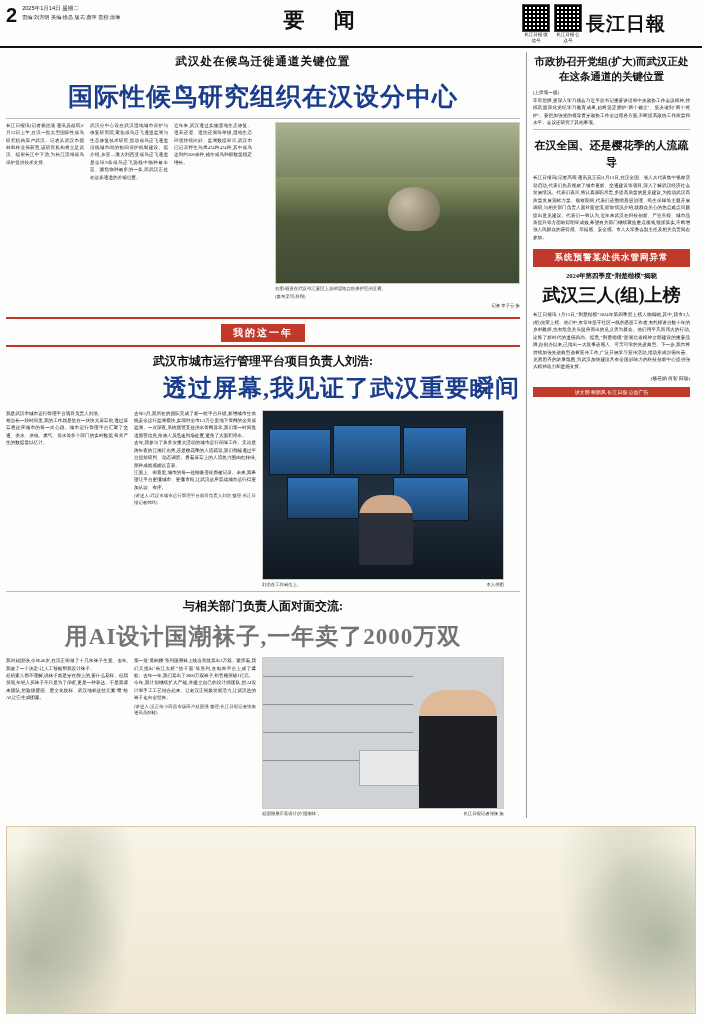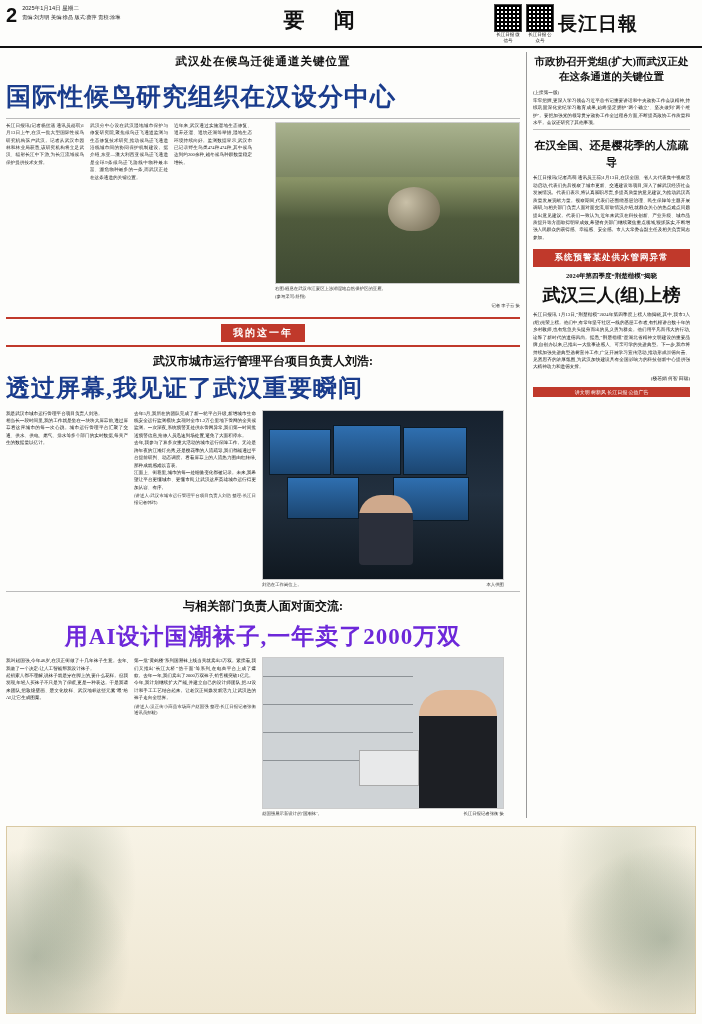--- a/index.html
+++ b/index.html
@@ -11,70 +11,70 @@
   .page{width:702px;height:1024px;position:relative;padding:0;box-sizing:border-box;}
 
   
   .masthead{display:flex;align-items:flex-start;padding:4px 8px 2px 6px;border-bottom:2px solid #111;}
   .mh-left{width:150px;display:flex;align-items:flex-start;gap:5px;}
   .pageno{font-size:20px;font-weight:bold;font-family:"Liberation Sans",sans-serif;line-height:1;padding-top:1px;}
   .mh-dateblk{font-size:5.2px;line-height:1.55;color:#222;font-family:"Liberation Sans",sans-serif;}
   .mh-dateblk .d1{font-size:5.6px;}
   .mh-center{flex:1;text-align:center;padding-top:2px;}
   .mh-title{font-size:21px;letter-spacing:12px;font-weight:bold;font-family:"Liberation Serif",serif;}
-  .mh-right{width:200px;display:flex;justify-content:flex-start;align-items:center;gap:4px;}
+  .mh-right{width:200px;display:flex;justify-content:center;align-items:center;gap:4px;}
   .qr{width:26px;height:26px;background:
       repeating-linear-gradient(0deg,#000 0 2px,#fff 2px 4px),
       repeating-linear-gradient(90deg,#000 0 2px,transparent 2px 4px);
       background-blend-mode:multiply;border:1px solid #444;}
   .qr-lbl{font-size:4.5px;text-align:center;line-height:1.3;width:28px;}
   .qrwrap{display:flex;flex-direction:column;align-items:center;}
   .nameplate{font-size:19px;font-weight:bold;letter-spacing:1px;font-family:"Liberation Serif",serif;}
 
   
   .body-wrap{display:flex;padding:4px 6px 0 6px;box-sizing:border-box;}
   .col-left{width:520px;padding-right:6px;box-sizing:border-box;}
   .col-right{width:164px;border-left:1px solid #999;padding-left:6px;box-sizing:border-box;}
 
   
   .kicker{text-align:center;font-size:11.5px;font-weight:bold;letter-spacing:1px;margin:2px 0 11px;}
-  .headline1{text-align:left;font-size:25px;font-weight:bold;letter-spacing:1px;color:#1a3c8c;margin:0 0 5px;
+  .headline1{text-align:center;font-size:25px;font-weight:bold;letter-spacing:1px;color:#1a3c8c;margin:0 0 5px;
              font-family:"Liberation Serif",serif;}
   .rule{border-bottom:1px solid #bbb;margin:3px 0;}
   .topflex{display:flex;gap:6px;}
   .cols3{display:flex;gap:6px;flex:1;}
   .tcol{width:78px;font-size:4.6px;line-height:1.62;text-align:justify;color:#1b1b1b;}
   .photo-goose{width:243px;height:160px;border:1px solid #ccc;
      background:linear-gradient(180deg,#6d7b53 0%,#8a9467 35%,#4f5a3c 60%,#3f4a33 100%);
      position:relative;overflow:hidden;}
   .photo-goose:after{content:"";position:absolute;left:46%;top:40%;width:52px;height:44px;border-radius:50% 50% 45% 45%;
      background:radial-gradient(circle at 35% 35%,#c9c0a8,#6e664f);}
   .photo-goose:before{content:"";position:absolute;left:0;top:0;width:100%;height:34%;
      background:linear-gradient(180deg,#aab38f,#7d8763);}
   .cap{font-size:4.4px;line-height:1.5;color:#333;margin-top:2px;text-align:justify;}
 
   
   .banner{margin:7px 0 0;border-top:2px solid #c0392b;border-bottom:2px solid #c0392b;padding:3px 0;text-align:center;}
   .banner .tag{display:inline-block;background:#c0392b;color:#fff;font-size:10px;padding:2px 12px;font-weight:bold;letter-spacing:2px;}
   .sub-lead{text-align:center;font-size:12px;font-weight:bold;margin:6px 0 2px;}
-  .headline2{text-align:left;font-size:24px;font-weight:bold;color:#1a3c8c;margin:2px 0 6px;letter-spacing:1px;}
+  .headline2{text-align:right;font-size:24px;font-weight:bold;color:#1a3c8c;margin:2px 0 6px;letter-spacing:1px;}
   .story2{display:flex;gap:6px;}
   .s2col{width:122px;font-size:4.6px;line-height:1.62;text-align:justify;}
   .photo-desk{width:240px;height:168px;border:1px solid #ccc;position:relative;overflow:hidden;
      background:linear-gradient(180deg,#16212e 0%,#22303f 50%,#101820 100%);}
   .photo-desk .scr{position:absolute;background:linear-gradient(180deg,#2f6fb0,#1b4570);border:1px solid #0c1a26;}
   .photo-desk .p1{left:6px;top:18px;width:60px;height:44px;}
   .photo-desk .p2{left:70px;top:14px;width:66px;height:48px;}
   .photo-desk .p3{left:140px;top:16px;width:62px;height:46px;}
   .photo-desk .p4{left:24px;top:66px;width:70px;height:40px;}
   .photo-desk .p5{left:130px;top:66px;width:74px;height:42px;}
   .photo-desk .person{position:absolute;left:96px;top:84px;width:54px;height:70px;border-radius:22px 22px 4px 4px;
      background:linear-gradient(180deg,#cfa98c 0 26%,#2b2f3a 26% 100%);}
 
-  .headline3{text-align:center;font-size:23px;font-weight:bold;color:#6d28d9;margin:6px 0 5px;letter-spacing:1px;}
+  .headline3{text-align:center;font-size:23px;font-weight:bold;color:#737373;margin:6px 0 5px;letter-spacing:1px;}
   .story3{display:flex;gap:6px;}
   .s3col{width:122px;font-size:4.6px;line-height:1.62;text-align:justify;}
   .photo-socks{width:240px;height:150px;border:1px solid #ccc;position:relative;overflow:hidden;background:#cfd3d6;}
   .photo-socks .shelf{position:absolute;left:0;width:150px;height:1px;background:#8d9296;}
   .photo-socks .man{position:absolute;right:6px;bottom:0;width:78px;height:118px;border-radius:26px 26px 0 0;
      background:linear-gradient(180deg,#e0b999 0 22%,#1d1f24 22% 100%);}
   .photo-socks .box{position:absolute;left:96px;bottom:22px;width:58px;height:34px;background:#e8e9ea;border:1px solid #aaa;}
 
   
   .r-h1{text-align:center;font-size:10.5px;font-weight:bold;line-height:1.5;margin:2px 0 4px;}

